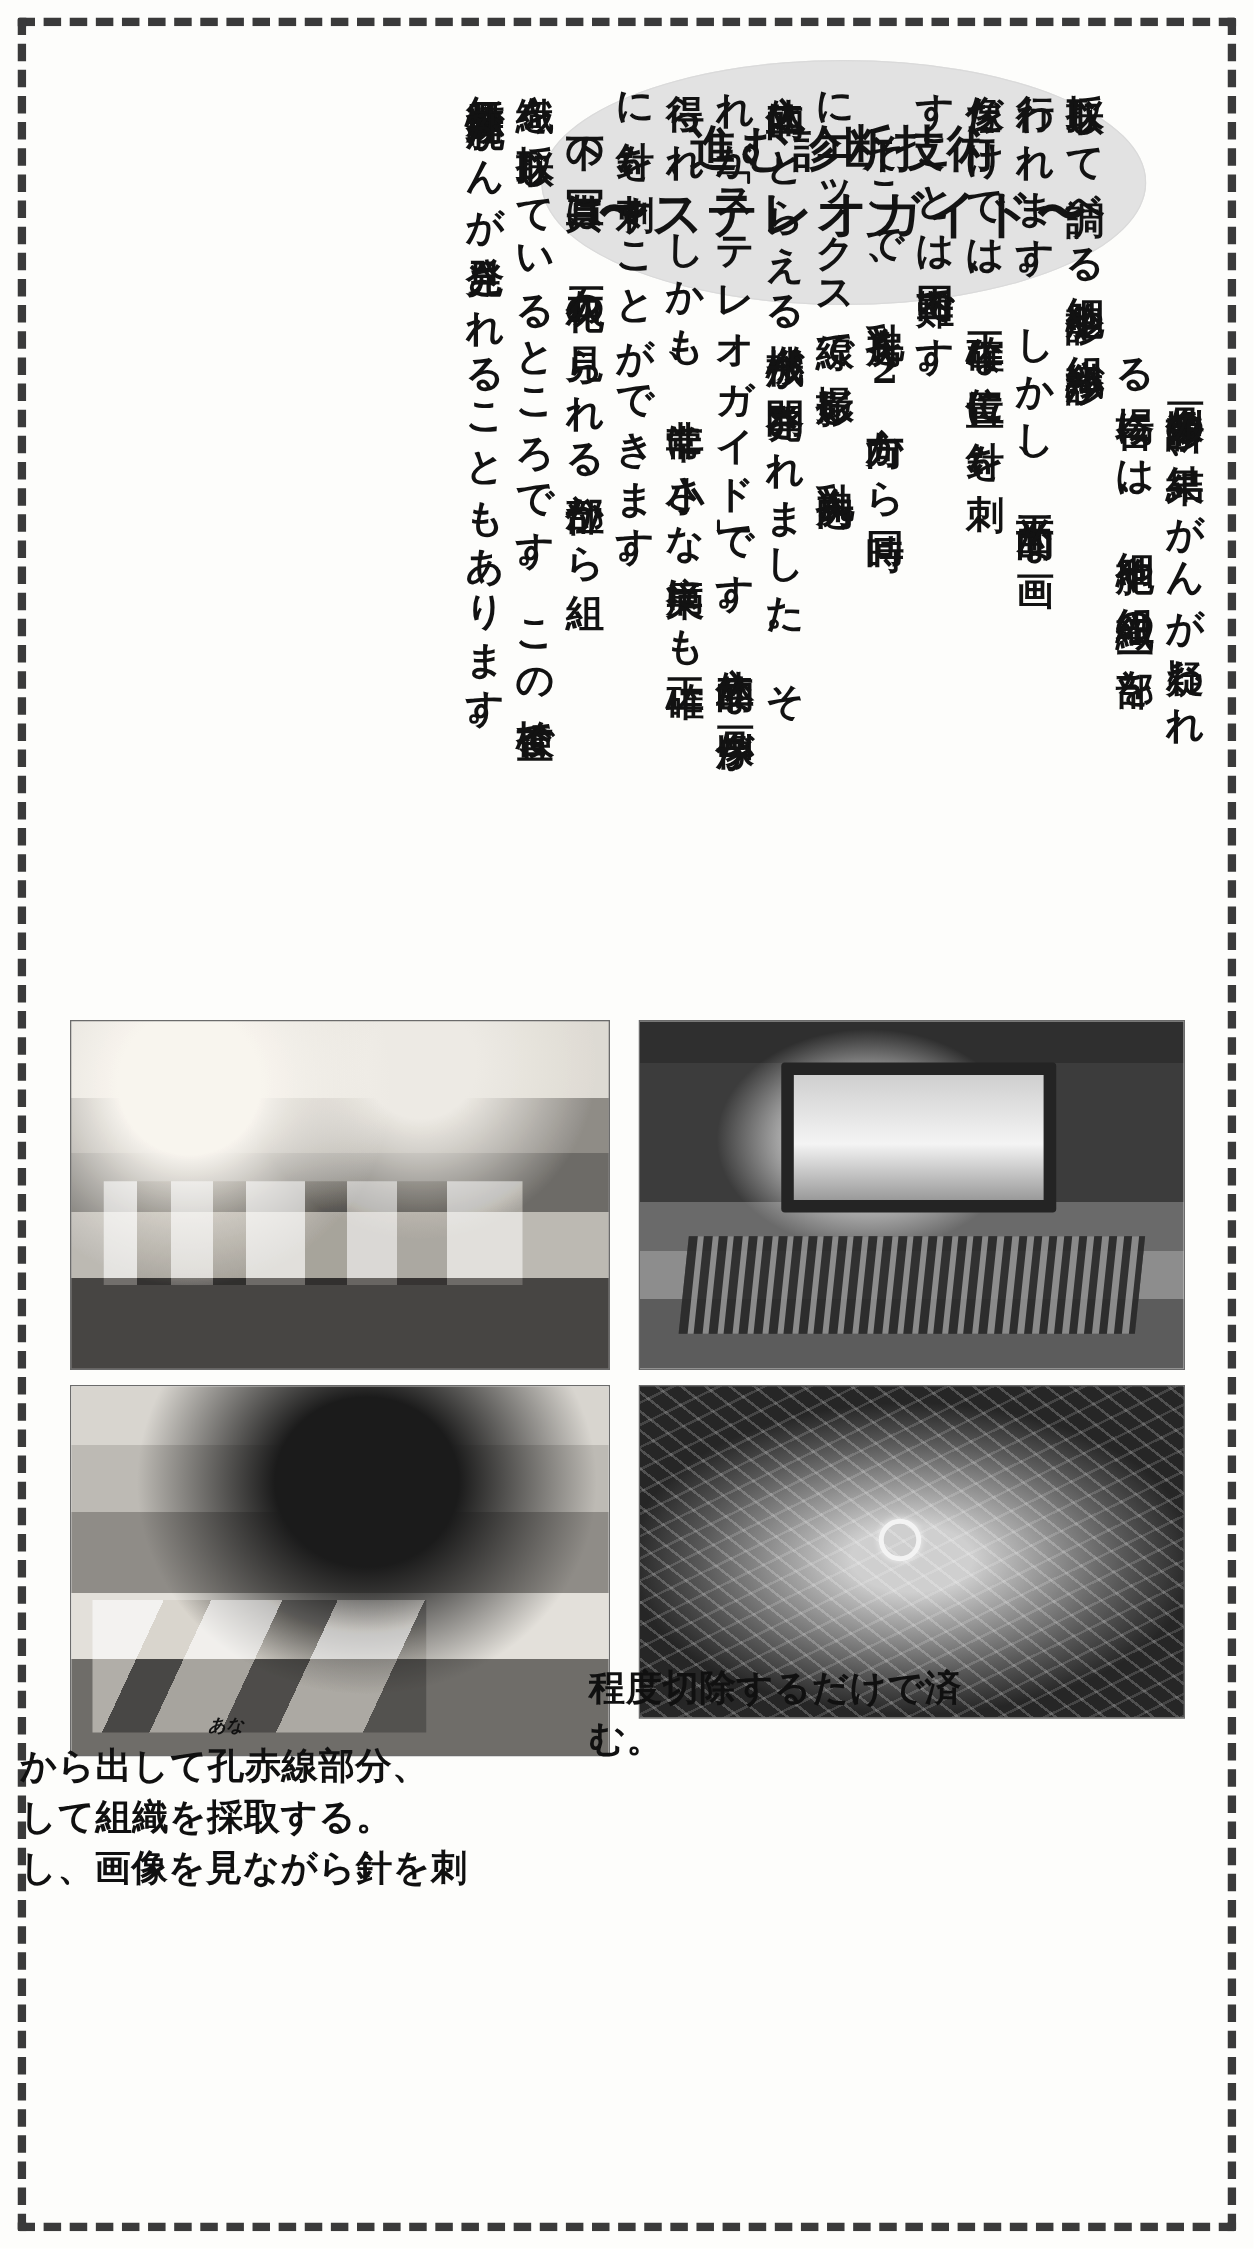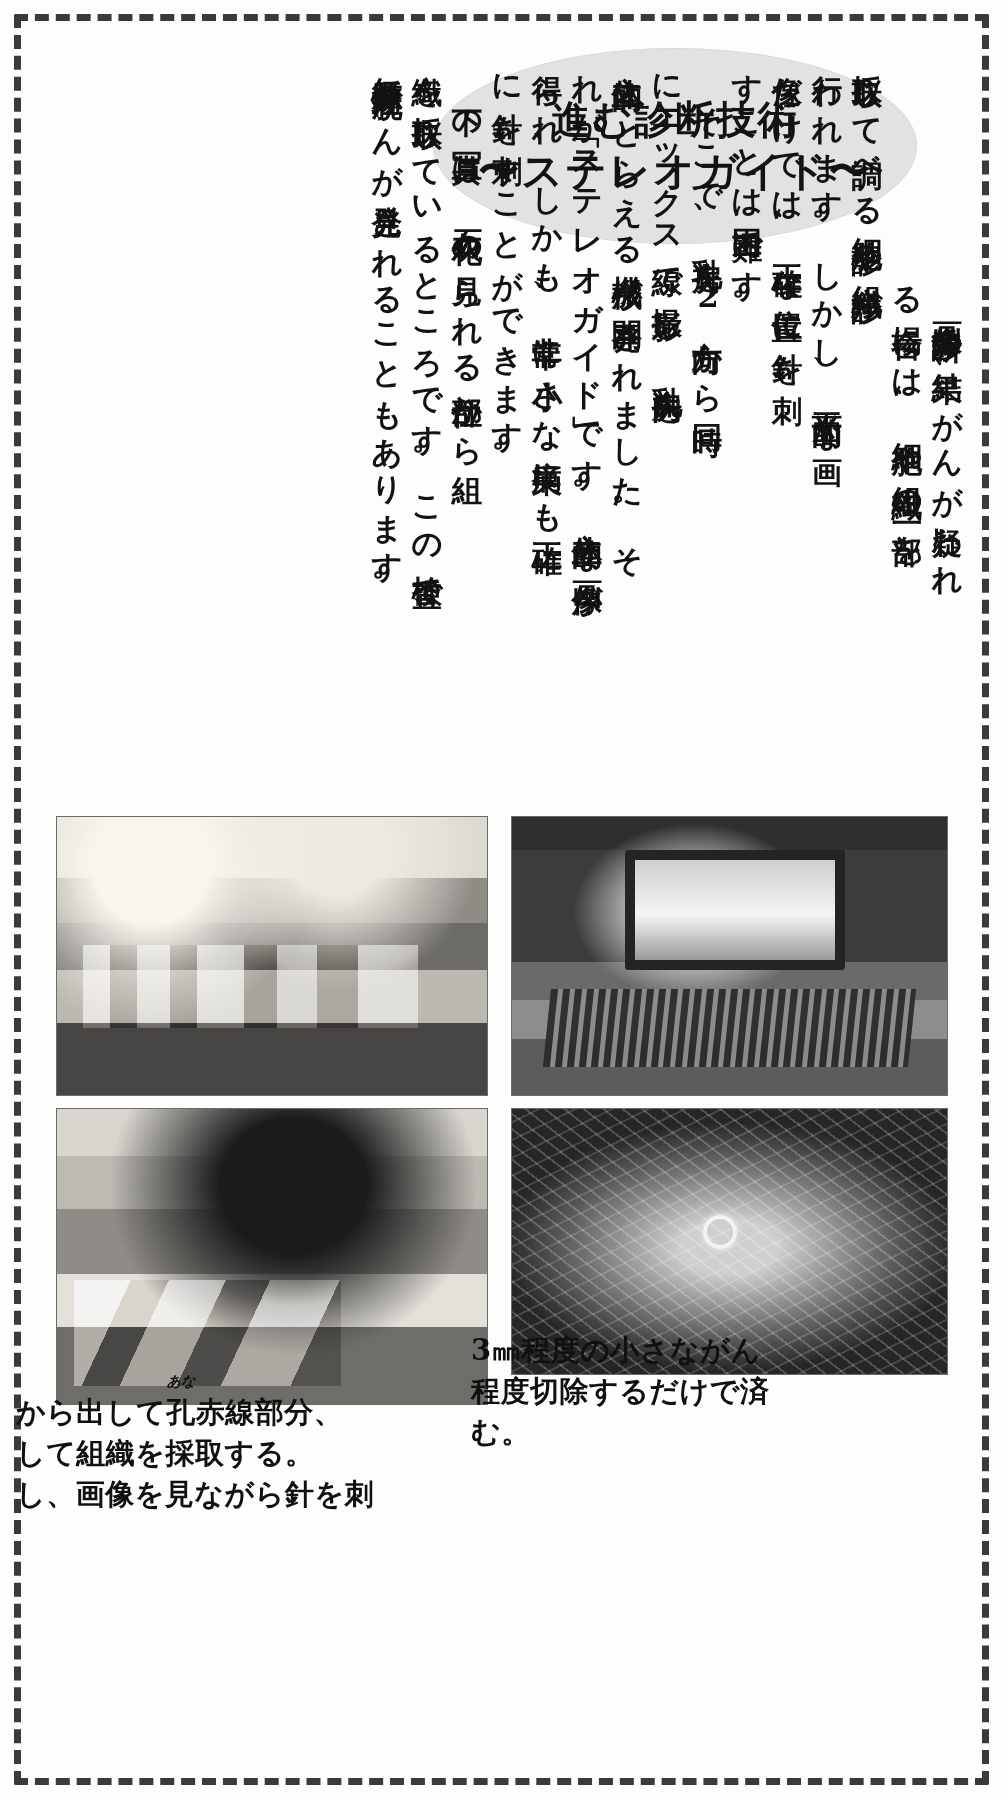--- a/index.html
+++ b/index.html
@@ -283,18 +283,17 @@
 
   <div class="caption" id="caption-left">
     <div>
       <span>から出して</span><span class="ruby-wrap"><span class="ruby">あな</span><span>孔</span></span><span>赤線部分、</span>
     </div>
     <div>して組織を採取する。</div>
     <div>し、画像を見ながら針を刺</div>
   </div>
 
   <div class="caption" id="caption-right">
-    <div>3㎜程度の小さながん</div>
     <div>程度切除するだけで済</div>
     <div>む。</div>
   </div>
 
 </div>
 
 </body></html>

